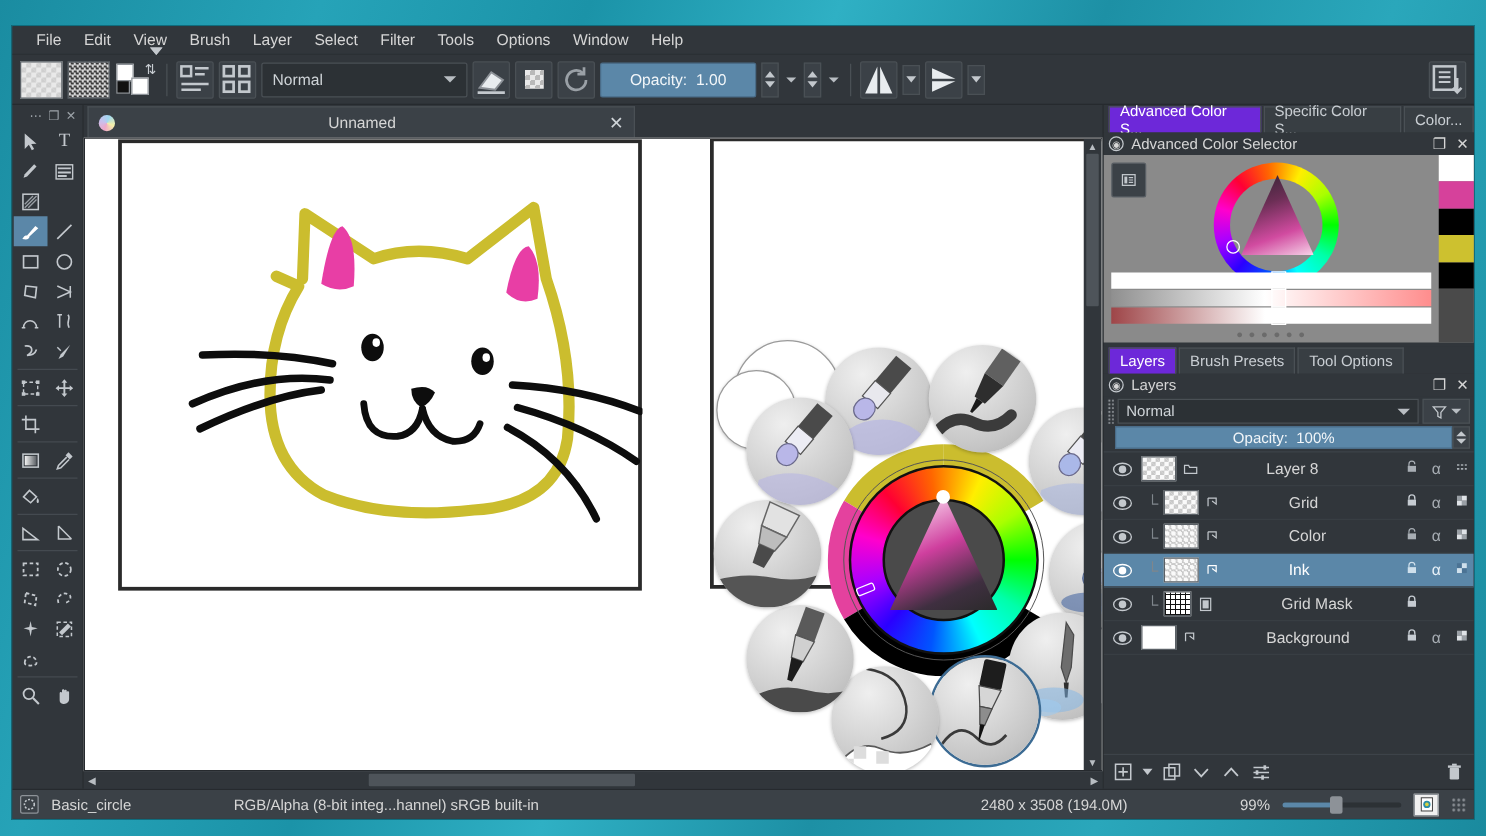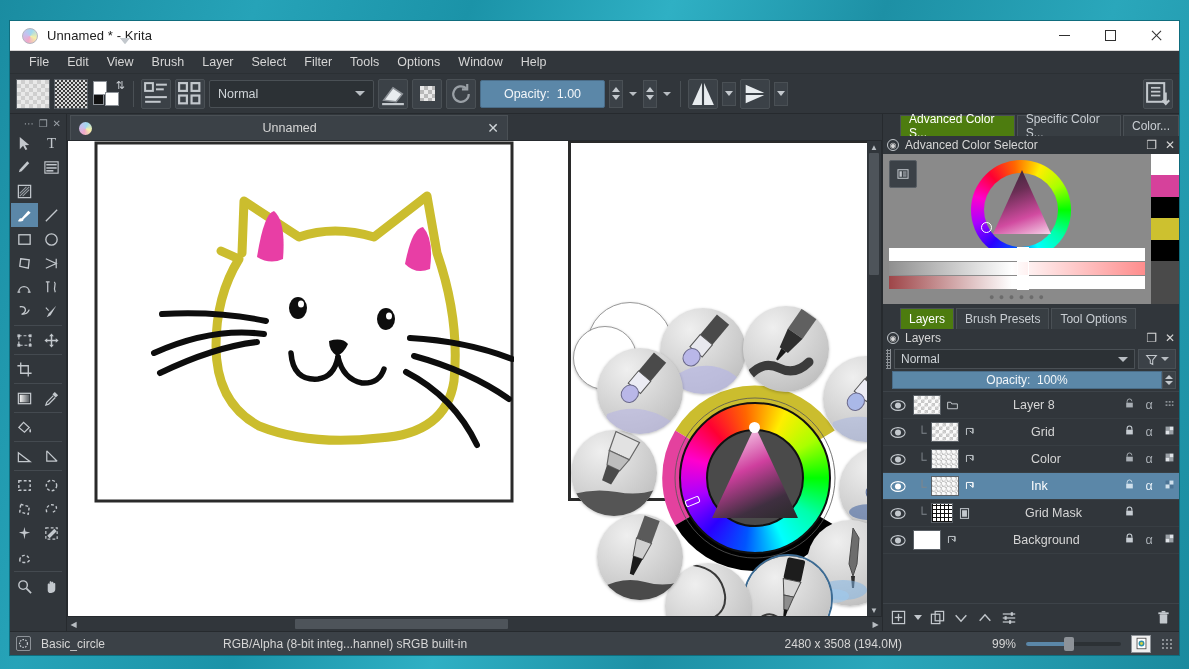--- a/index.html
+++ b/index.html
@@ -149,21 +149,21 @@
   .vscroll .arw { position:absolute; left:0; right:0; height:12px; display:flex; align-items:center; justify-content:center; color:#b8bdc2; font-size:8px; }
   .hscroll { height:14px; background:#31363b; display:flex; align-items:center; flex:none; position:relative; }
   .hscroll .thumb { position:absolute; left:228px; width:213px; top:2px; bottom:2px; background:#4e545a; border-radius:1px; }
   .hscroll .arw { width:13px; text-align:center; color:#b8bdc2; font-size:8px; }
 
   
   #rightdock { width:297px; flex:none; background:#31363b; display:flex; flex-direction:column; border-left:1px solid #262a2e; }
   .dtabs { display:flex; height:22px; padding-left:4px; gap:2px; align-items:flex-end; background:#31363b; }
   .dtab { height:21px; padding:0 8px; background:#383e43; border:1px solid #4a5055; border-bottom:none;
           display:flex; align-items:center; font-size:12px; color:#c9ced3; }
-  .dtab.active { background:#4d7c0f; color:#fff;margin-left:13px; }
+  .dtab.active { background:#6d28d9; color:#fff; }
   .dtitle { height:18px; display:flex; align-items:center; gap:6px; padding:0 4px; font-size:12px; color:#d6d6d6; background:#31363b; }
   .dtitle .tri { width:0;height:0;border-left:5px solid transparent;border-right:5px solid transparent;border-top:6px solid #c3c8cd; }
   .dtitle .circ { width:12px;height:12px;border-radius:50%;border:1.4px solid #c3c8cd; display:flex;align-items:center;justify-content:center; font-size:8px;}
   .dtitle .spacer { margin-left:auto; display:flex; gap:8px; align-items:center; }
 
   
   #acs { height:150px; background:#8a8a8a; position:relative; flex:none; display:flex; }
   #acs .acs-main { flex:1; position:relative; }
   #acs .acs-btn { position:absolute; left:6px; top:6px; width:28px; height:28px; background:#3b4147; border:1px solid #585e64; border-radius:2px; display:flex; align-items:center; justify-content:center; }
   .wheel {
@@ -220,21 +220,21 @@
   .layer-row .props span { width:20px; text-align:center; color:#a8aeb4; }
   .layer-toolbar { height:28px; display:flex; align-items:center; gap:8px; padding:0 8px; background:#31363b; border-top:1px solid #3d4349; flex:none; }
   .layer-toolbar .lt { color:#c3c8cd; display:flex; align-items:center; }
 
   
   #statusbar {
     height:24px; background:#3b4147; display:flex; align-items:center; flex:none;
     font-size:12px; color:#d6d6d6; border-top:1px solid #262a2e; padding:0 6px; gap:10px;
   }
   #statusbar .sb-brushicon { width:15px; height:15px; border:1px solid #8d9298; border-radius:2px; display:flex; align-items:center; justify-content:center; }
-  #statusbar .sb-colorspace { margin-left:108px; }
+  #statusbar .sb-colorspace { margin-left:72px; }
   #statusbar .sb-dims { margin-left:auto;text-align:right; }
   #statusbar .zoom-slider { width:95px; height:4px; background:#2c3135; border-radius:2px; position:relative; }
   #statusbar .zoom-slider .fill { position:absolute; left:0; top:0; bottom:0; width:42px; background:#5b87a8; border-radius:2px; }
   #statusbar .zoom-slider .knob { position:absolute; left:38px; top:-5px; width:10px; height:14px; background:#8d9298; border-radius:2px; }
   #statusbar .zbtn { width:20px; height:18px; background:#f0f0f0; border:1px solid #8d9298; display:flex; align-items:center; justify-content:center; }
   #statusbar .grip { width:12px; height:12px; background:
      radial-gradient(circle, #8b9095 1px, transparent 1.2px) 0 0/4px 4px; }
 
   
   #popup-palette {
@@ -264,35 +264,20 @@
   .pp-tri-cursor { position:absolute; left:174px; top:124px; width:11px; height:11px; background:#fff; border-radius:50%; }
   .pp-hue-cursor { position:absolute; left:110px; top:200px; width:15px; height:7px; border:1.6px solid #fff; border-radius:2px; transform:rotate(-22deg); }
 </style>
 </head>
 <body>
 
 <div id="desktop"></div>
 
 <div id="krita-window">
 
-  <div id="titlebar">
-    <div class="app-icon"></div>
-    <div class="title-text">Unnamed * - Krita</div>
-    <div class="winbtns">
-      <div class="winbtn">
-          <div class="glyph-min"></div>
-        </div>
-      <div class="winbtn">
-          <div class="glyph-max"></div>
-        </div>
-      <div class="winbtn close">
-          <div class="glyph-close"></div>
-        </div>
-    </div>
-  </div>
 
   <div id="menubar">
     <div class="menu-item">File</div>
     <div class="menu-item">Edit</div>
     <div class="menu-item">View</div>
     <div class="menu-item">Brush</div>
     <div class="menu-item">Layer</div>
     <div class="menu-item">Select</div>
     <div class="menu-item">Filter</div>
     <div class="menu-item">Tools</div>

